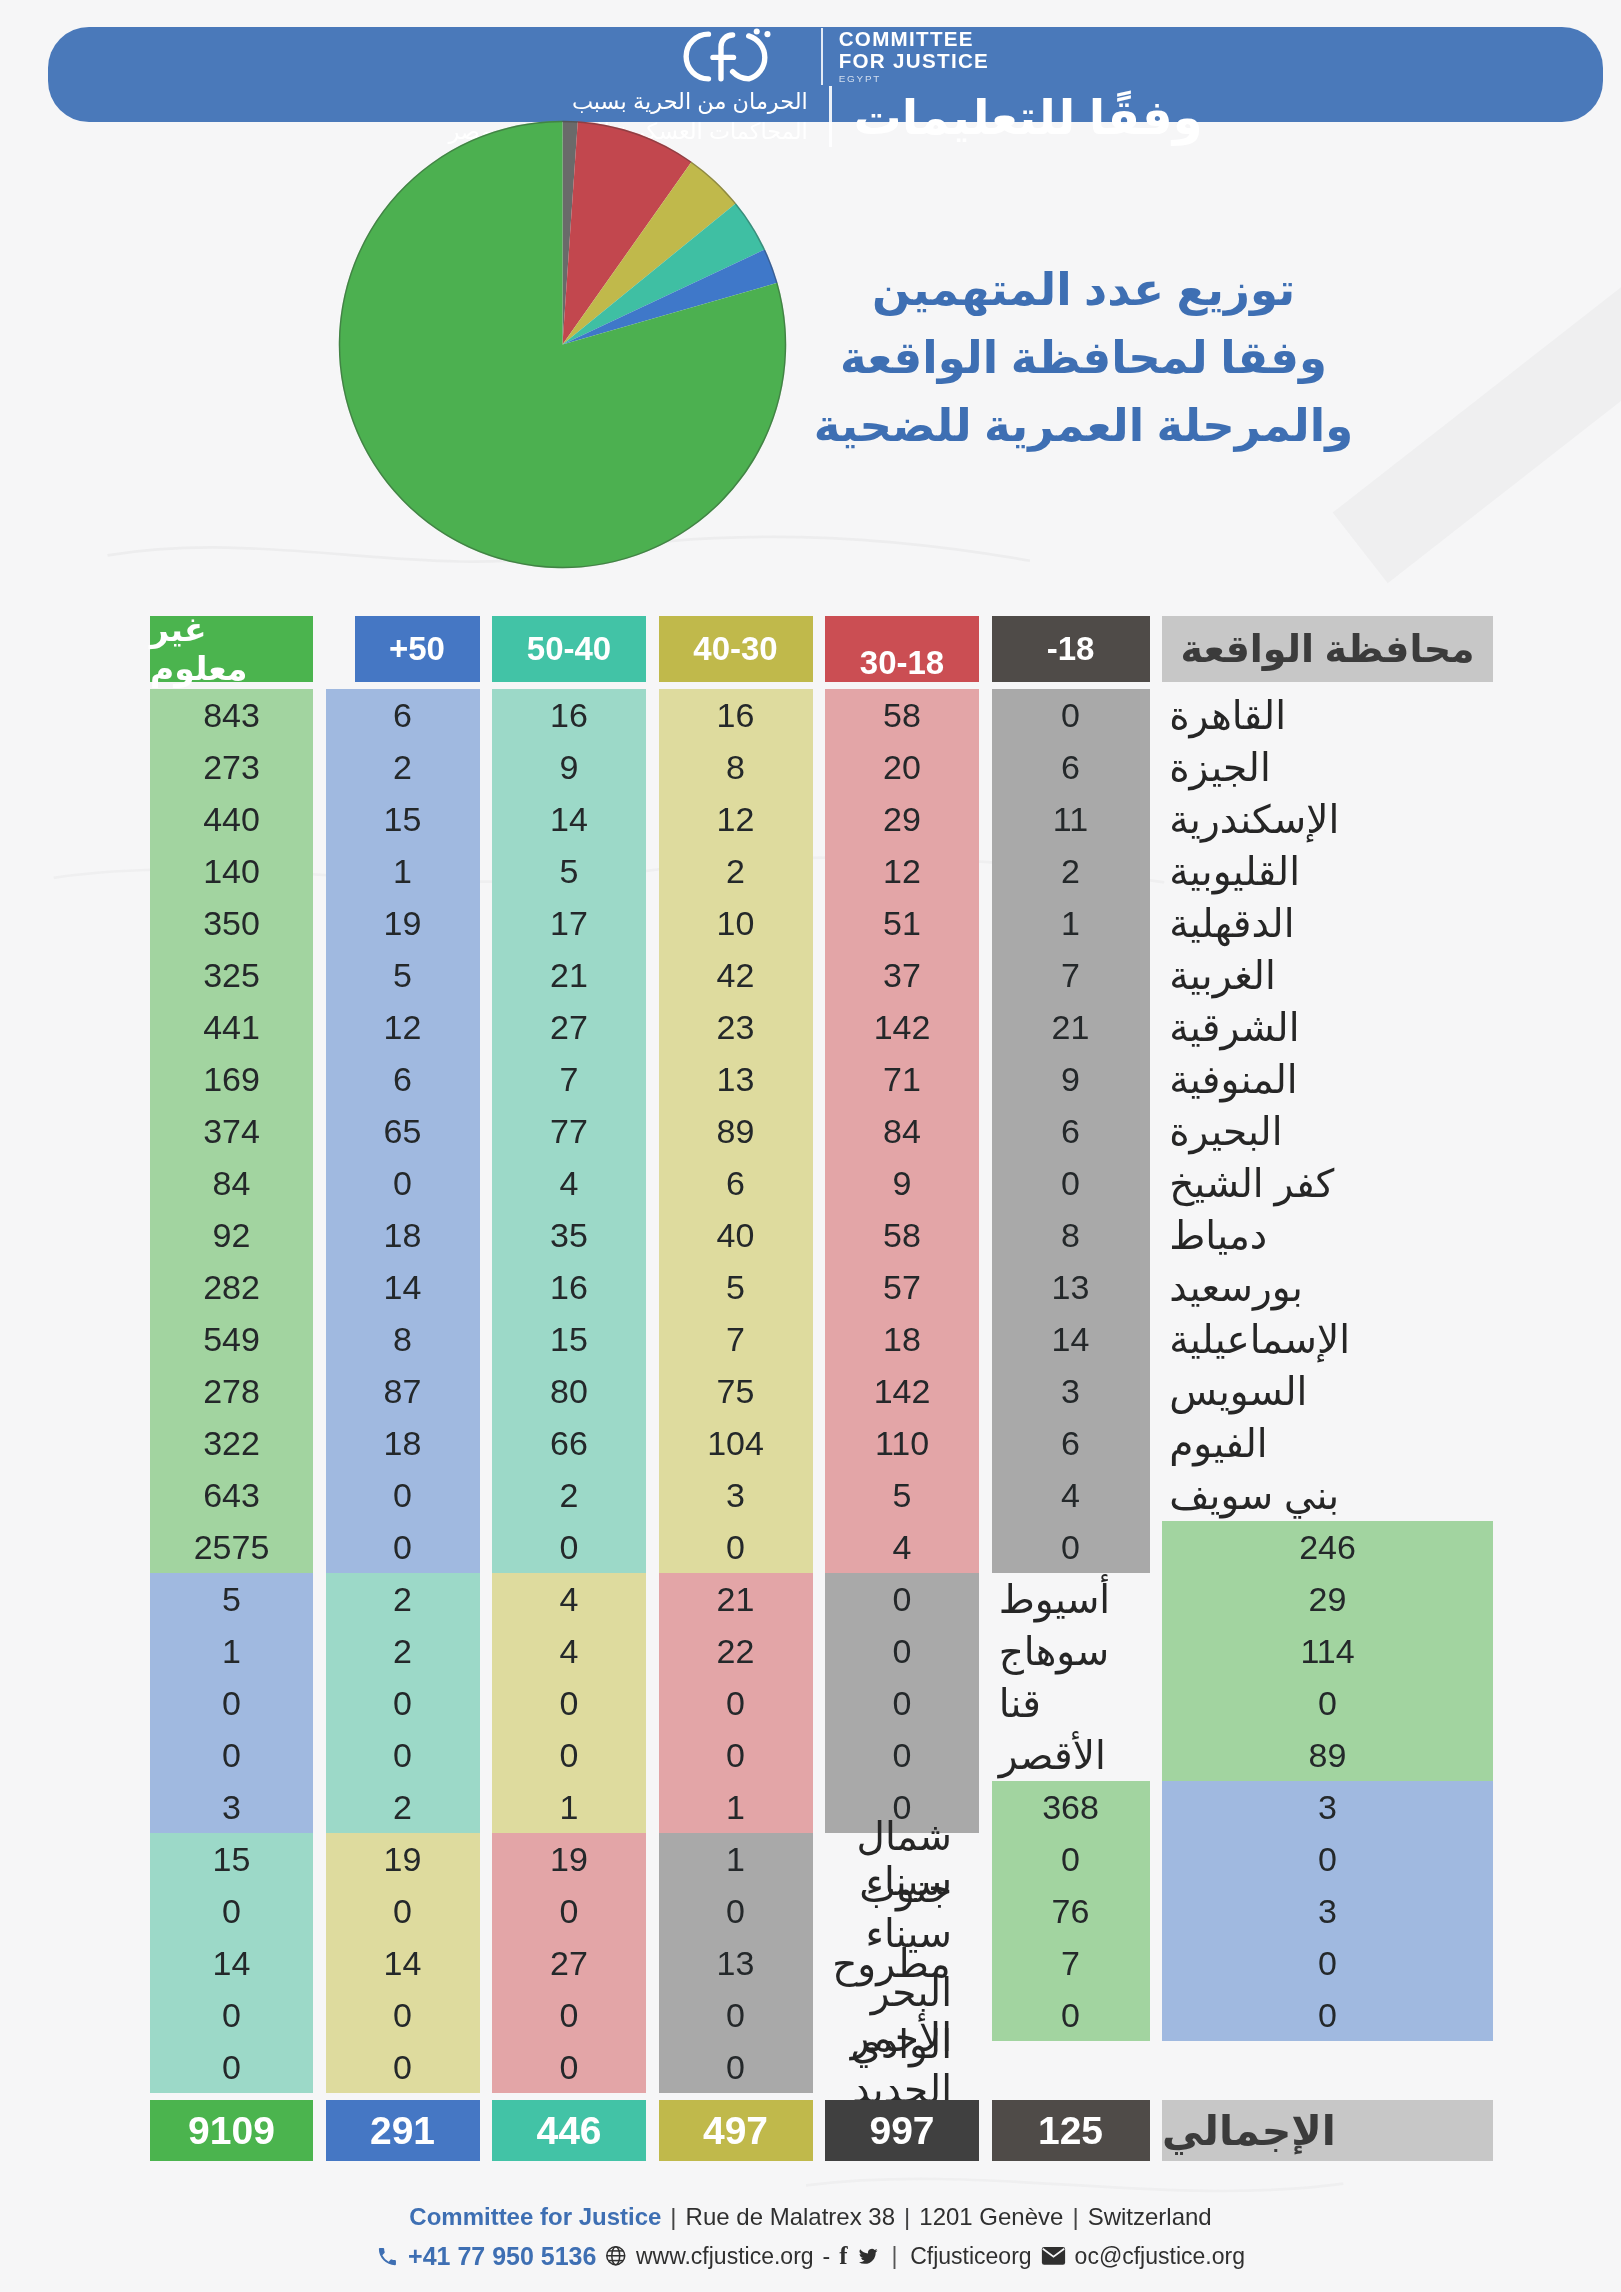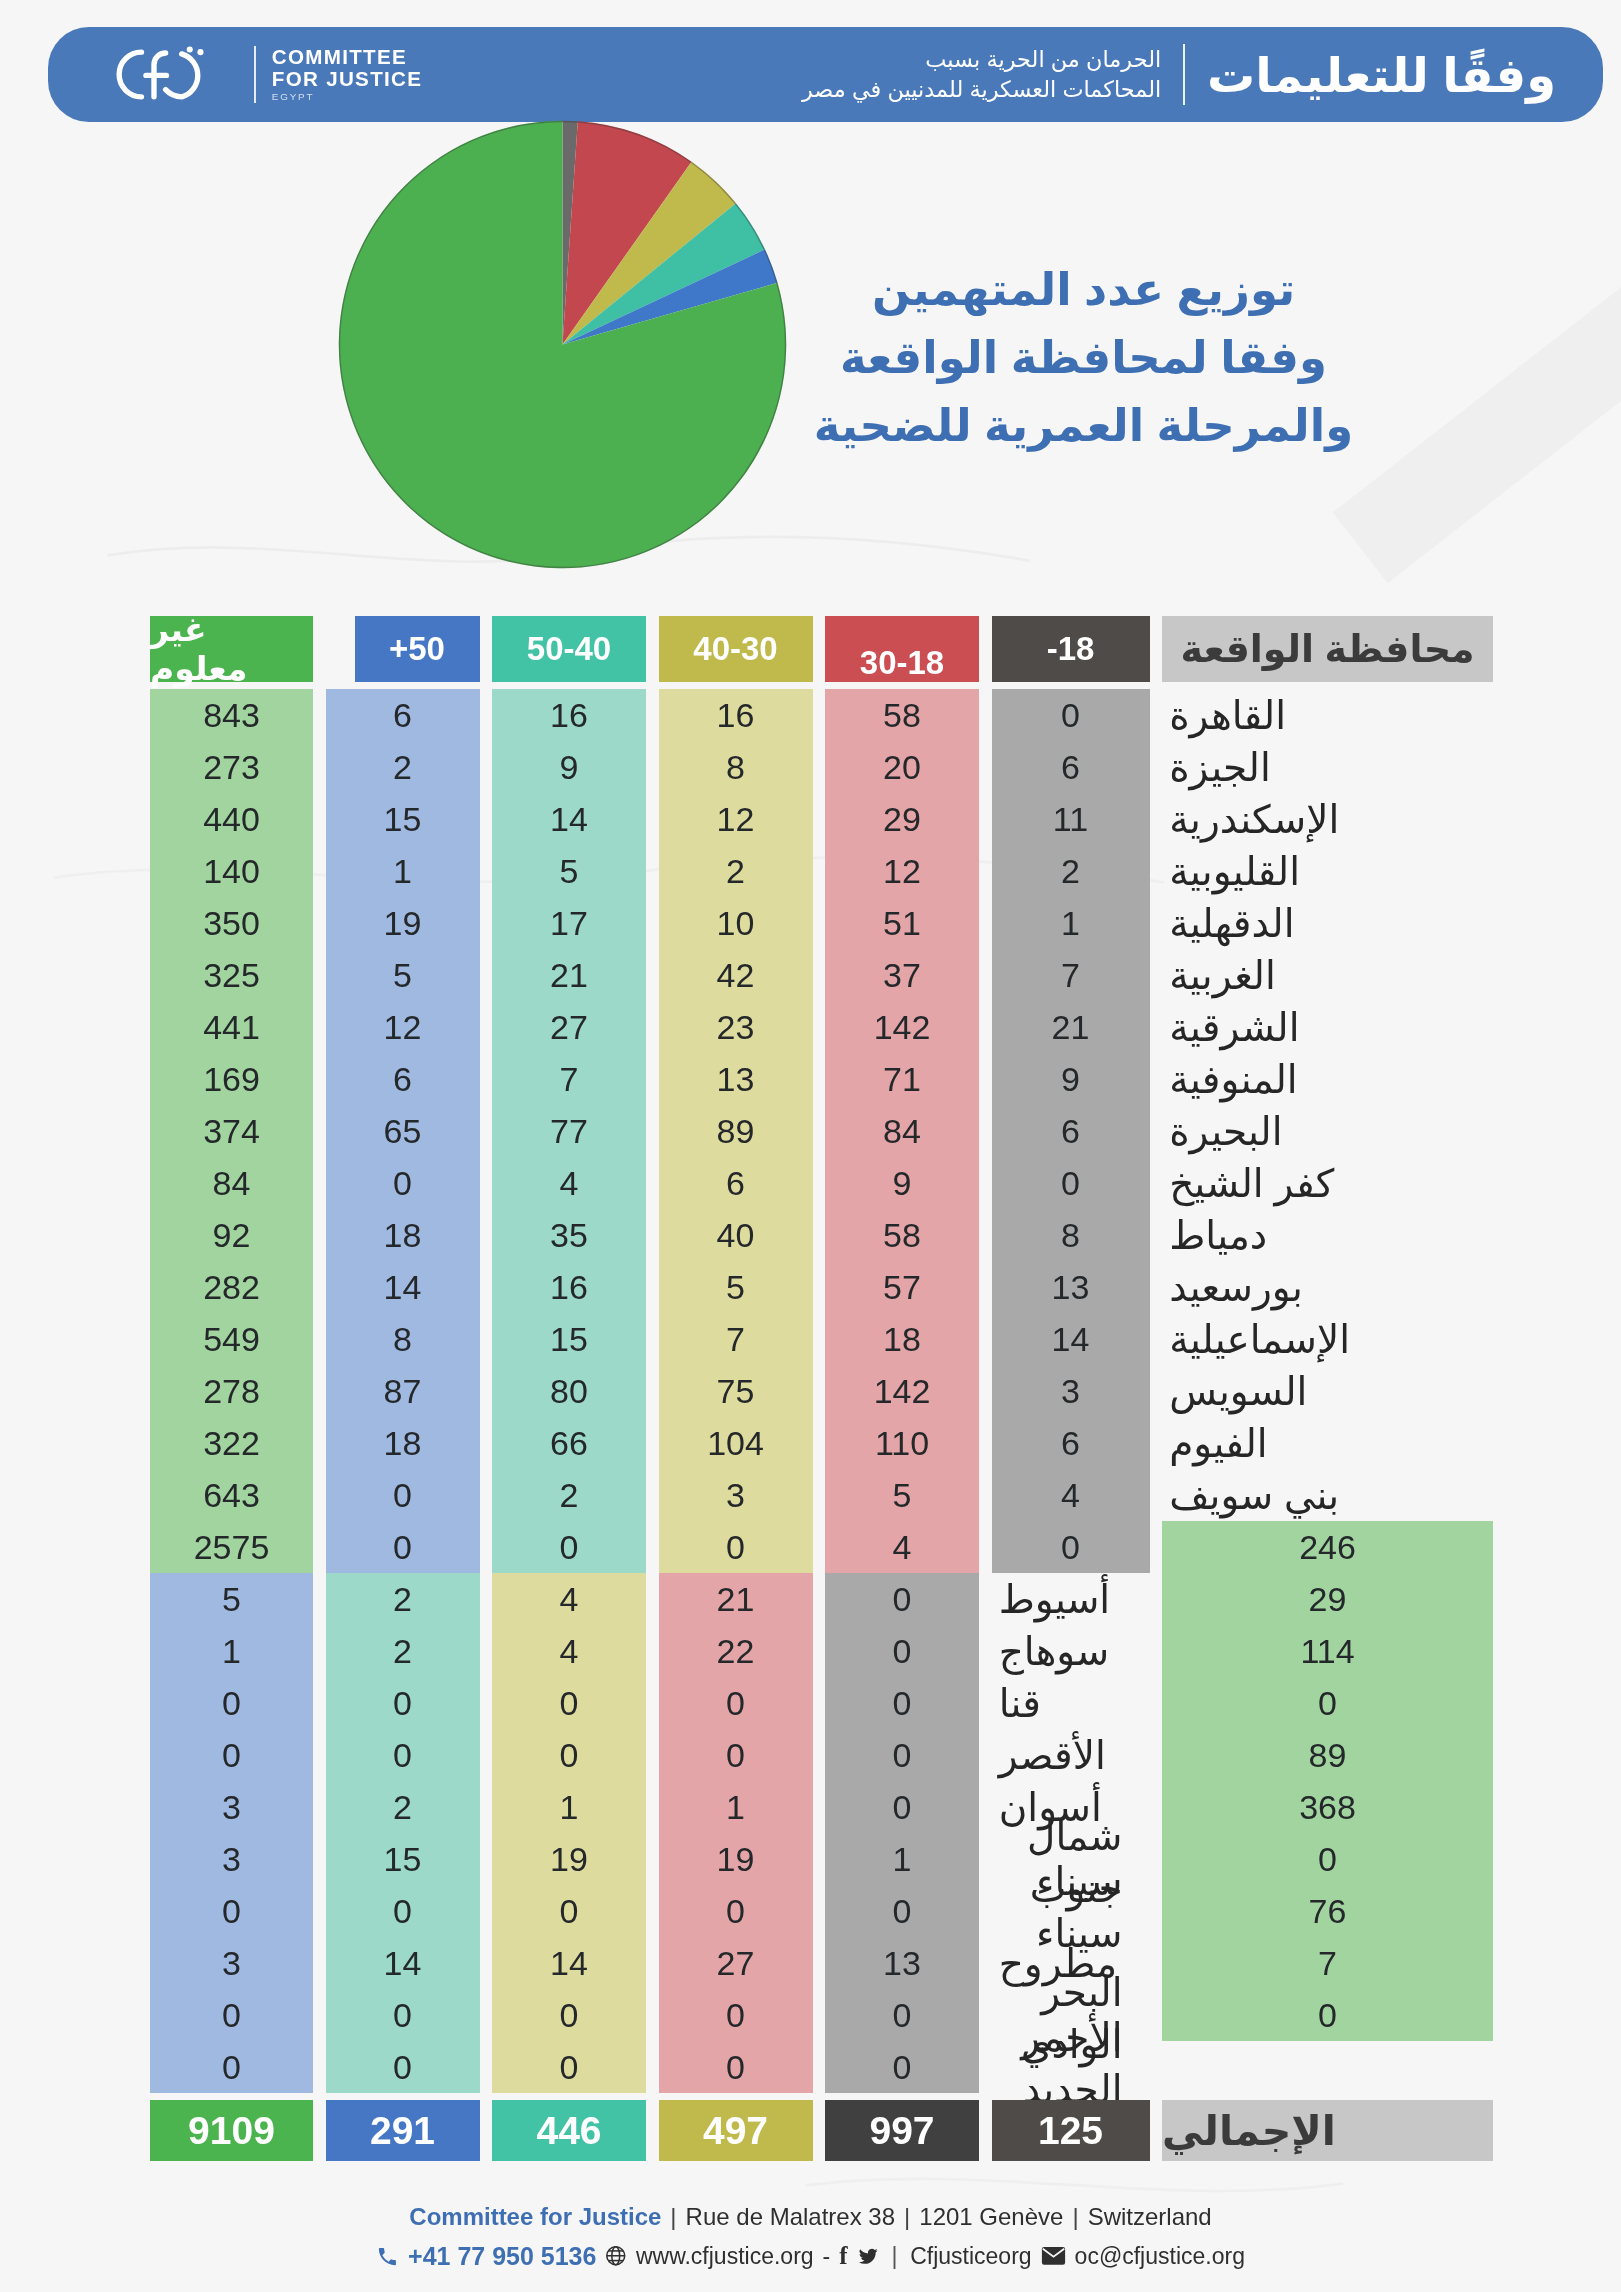--- a/index.html
+++ b/index.html
@@ -3,21 +3,21 @@
 <meta charset="utf-8">
 <style>
   html,body{margin:0;padding:0;background:#e9eaec;}
   .page{position:relative;width:1621px;height:2293px;background:#f6f6f7;overflow:hidden;
         font-family:"Liberation Sans","DejaVu Sans",sans-serif;}
   
   .wm{position:absolute;inset:0;pointer-events:none;}
   
   .topbar{position:absolute;left:48px;right:18px;top:27px;height:95px;border-radius:41px;
           background:var(--header_bar,#4a79ba);display:flex;align-items:center;
-          justify-content:space-between;padding:0 47px;box-sizing:border-box;color:#fff;}
+          justify-content:space-between;padding:0 47px;box-sizing:border-box;color:#fff;flex-direction:column;}
   .logo{display:flex;align-items:center;gap:16px;}
   .logo-divider{width:1.8px;height:57px;background:rgba(255,255,255,.85);}
   .logo-text{line-height:1.05;}
   .logo-text .l1,.logo-text .l2{font-size:20.6px;font-weight:700;letter-spacing:1.3px;}
   .logo-text .l3{font-size:9.9px;letter-spacing:1.8px;opacity:.75;margin-top:2.7px;}
   .head-right{display:flex;align-items:center;gap:21.5px;}
   .head-sub{text-align:right;font-size:22.4px;line-height:30px;direction:rtl;}
   .head-divider{width:2.7px;height:61px;background:rgba(255,255,255,.9);}
   .head-title{font-size:48px;font-weight:700;direction:rtl;white-space:nowrap;}
   
@@ -276,21 +276,20 @@
         <div class="cell num" style="background-color: rgb(222, 219, 158);">0</div>
         <div class="cell num" style="background-color: rgb(227, 165, 167);">0</div>
         <div class="cell num" style="background-color: rgb(169, 169, 169);">0</div>
         <div class="cell num rowname">الأقصر</div>
         <div class="cell num" style="background-color: rgb(162, 212, 160);">89</div>
         <div class="cell num" style="background-color: rgb(160, 185, 224);">3</div>
         <div class="cell num" style="background-color: rgb(156, 217, 200);">2</div>
         <div class="cell num" style="background-color: rgb(222, 219, 158);">1</div>
         <div class="cell num" style="background-color: rgb(227, 165, 167);">1</div>
         <div class="cell num" style="background-color: rgb(169, 169, 169);">0</div>
-        <div class="cell num rowname">أسوان</div>
         <div class="cell num" style="background-color: rgb(162, 212, 160);">368</div>
         <div class="cell num" style="background-color: rgb(160, 185, 224);">3</div>
         <div class="cell num" style="background-color: rgb(156, 217, 200);">15</div>
         <div class="cell num" style="background-color: rgb(222, 219, 158);">19</div>
         <div class="cell num" style="background-color: rgb(227, 165, 167);">19</div>
         <div class="cell num" style="background-color: rgb(169, 169, 169);">1</div>
         <div class="cell num rowname">شمال سيناء</div>
         <div class="cell num" style="background-color: rgb(162, 212, 160);">0</div>
         <div class="cell num" style="background-color: rgb(160, 185, 224);">0</div>
         <div class="cell num" style="background-color: rgb(156, 217, 200);">0</div>

